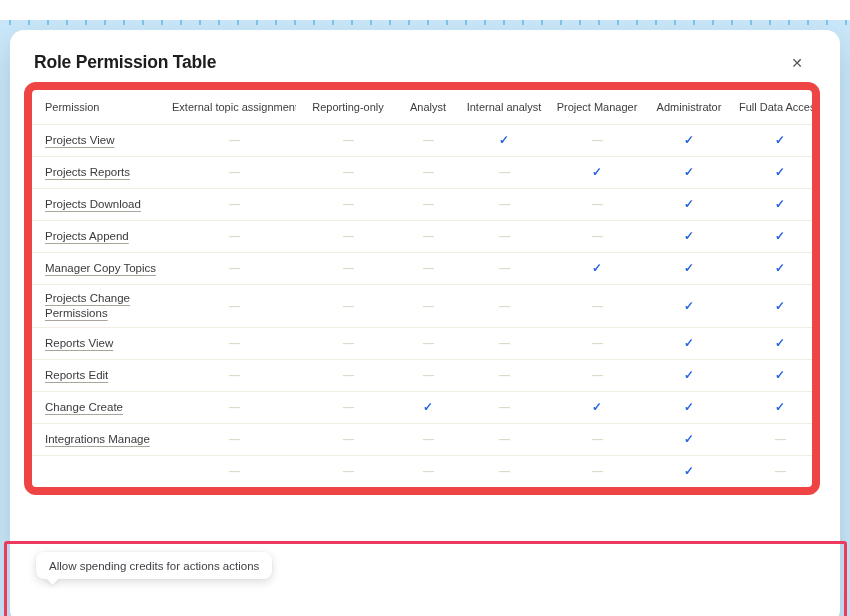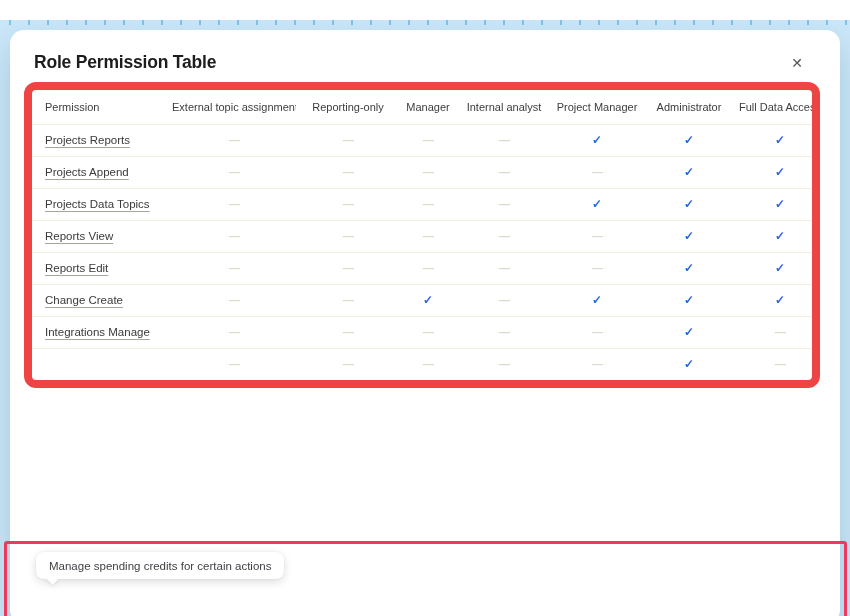--- a/index.html
+++ b/index.html
@@ -72,55 +72,85 @@
           <col class="c-int">
             <col class="c-pm">
             <col class="c-adm">
             <col class="c-fda">
         </colgroup>
         <thead>
             <tr id="header-row">
               <th>Permission</th>
               <th>External topic assignment</th>
               <th>Reporting-only</th>
-              <th>Manager</th>
+              <th>Analyst</th>
               <th>Internal analyst</th>
               <th>Project Manager</th>
               <th>Administrator</th>
               <th>Full Data Access</th>
             </tr>
           </thead>
         <tbody id="table-body">
             <tr>
+              <td><span class="perm">Projects View</span></td>
+              <td><span class="dash">—</span></td>
+              <td><span class="dash">—</span></td>
+              <td><span class="dash">—</span></td>
+              <td><span class="check">✓</span></td>
+              <td><span class="dash">—</span></td>
+              <td><span class="check">✓</span></td>
+              <td><span class="check">✓</span></td>
+            </tr>
+            <tr>
               <td><span class="perm">Projects Reports</span></td>
               <td><span class="dash">—</span></td>
               <td><span class="dash">—</span></td>
               <td><span class="dash">—</span></td>
               <td><span class="dash">—</span></td>
               <td><span class="check">✓</span></td>
               <td><span class="check">✓</span></td>
               <td><span class="check">✓</span></td>
             </tr>
             <tr>
+              <td><span class="perm">Projects Download</span></td>
+              <td><span class="dash">—</span></td>
+              <td><span class="dash">—</span></td>
+              <td><span class="dash">—</span></td>
+              <td><span class="dash">—</span></td>
+              <td><span class="dash">—</span></td>
+              <td><span class="check">✓</span></td>
+              <td><span class="check">✓</span></td>
+            </tr>
+            <tr>
               <td><span class="perm">Projects Append</span></td>
               <td><span class="dash">—</span></td>
               <td><span class="dash">—</span></td>
               <td><span class="dash">—</span></td>
               <td><span class="dash">—</span></td>
               <td><span class="dash">—</span></td>
               <td><span class="check">✓</span></td>
               <td><span class="check">✓</span></td>
             </tr>
             <tr>
-              <td><span class="perm">Projects Data Topics</span></td>
-              <td><span class="dash">—</span></td>
-              <td><span class="dash">—</span></td>
-              <td><span class="dash">—</span></td>
-              <td><span class="dash">—</span></td>
-              <td><span class="check">✓</span></td>
+              <td><span class="perm">Manager Copy Topics</span></td>
+              <td><span class="dash">—</span></td>
+              <td><span class="dash">—</span></td>
+              <td><span class="dash">—</span></td>
+              <td><span class="dash">—</span></td>
+              <td><span class="check">✓</span></td>
+              <td><span class="check">✓</span></td>
+              <td><span class="check">✓</span></td>
+            </tr>
+            <tr>
+              <td><span class="perm">Projects Change Permissions</span></td>
+              <td><span class="dash">—</span></td>
+              <td><span class="dash">—</span></td>
+              <td><span class="dash">—</span></td>
+              <td><span class="dash">—</span></td>
+              <td><span class="dash">—</span></td>
               <td><span class="check">✓</span></td>
               <td><span class="check">✓</span></td>
             </tr>
             <tr>
               <td><span class="perm">Reports View</span></td>
               <td><span class="dash">—</span></td>
               <td><span class="dash">—</span></td>
               <td><span class="dash">—</span></td>
               <td><span class="dash">—</span></td>
               <td><span class="dash">—</span></td>
@@ -166,21 +196,21 @@
               <td><span class="dash">—</span></td>
               <td><span class="check">✓</span></td>
               <td><span class="dash">—</span></td>
             </tr>
           </tbody>
       </table>
     </div>
   </div>
 
   <div class="tooltip">
-    <span class="tooltip-text">Manage spending credits for certain actions</span>
+    <span class="tooltip-text">Allow spending credits for actions actions</span>
     <span class="tooltip-caret"></span>
   </div>
 
   <div class="redbox"></div>
 
   <div class="bottom-band">
     <div class="ticks"></div>
   </div>
 </div>
 

